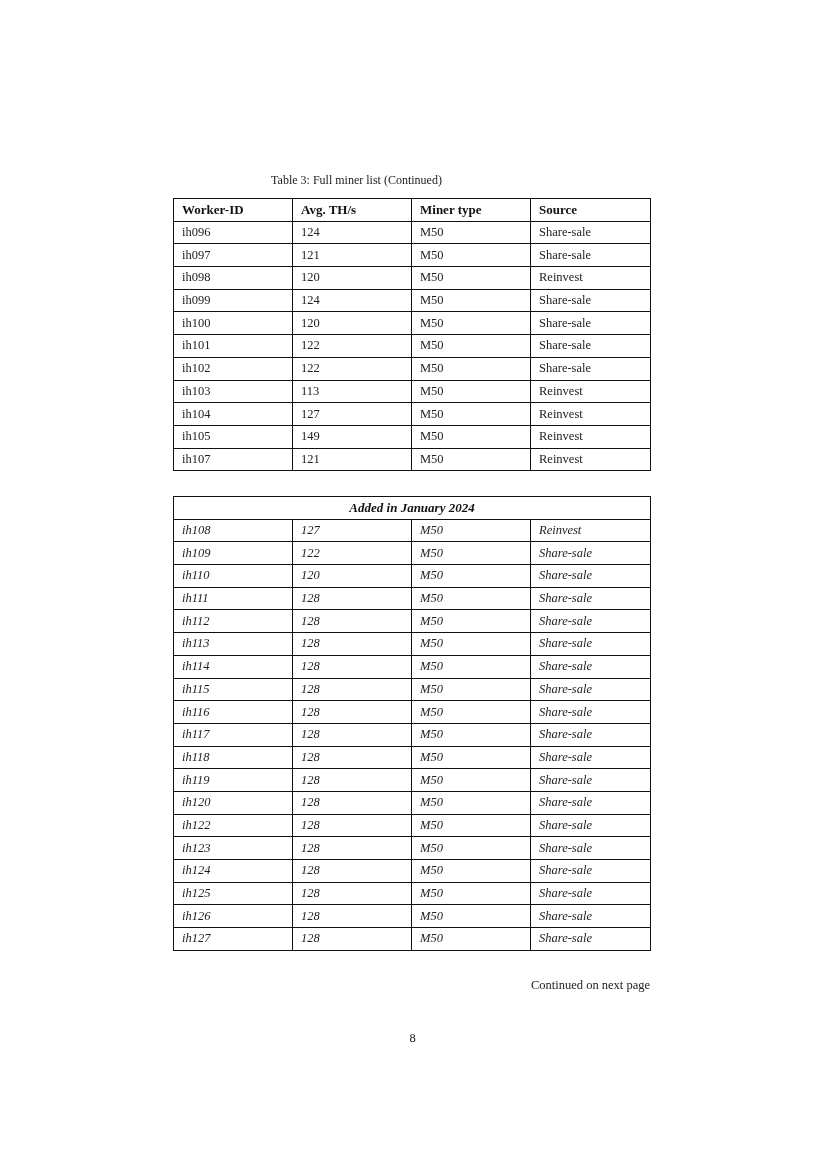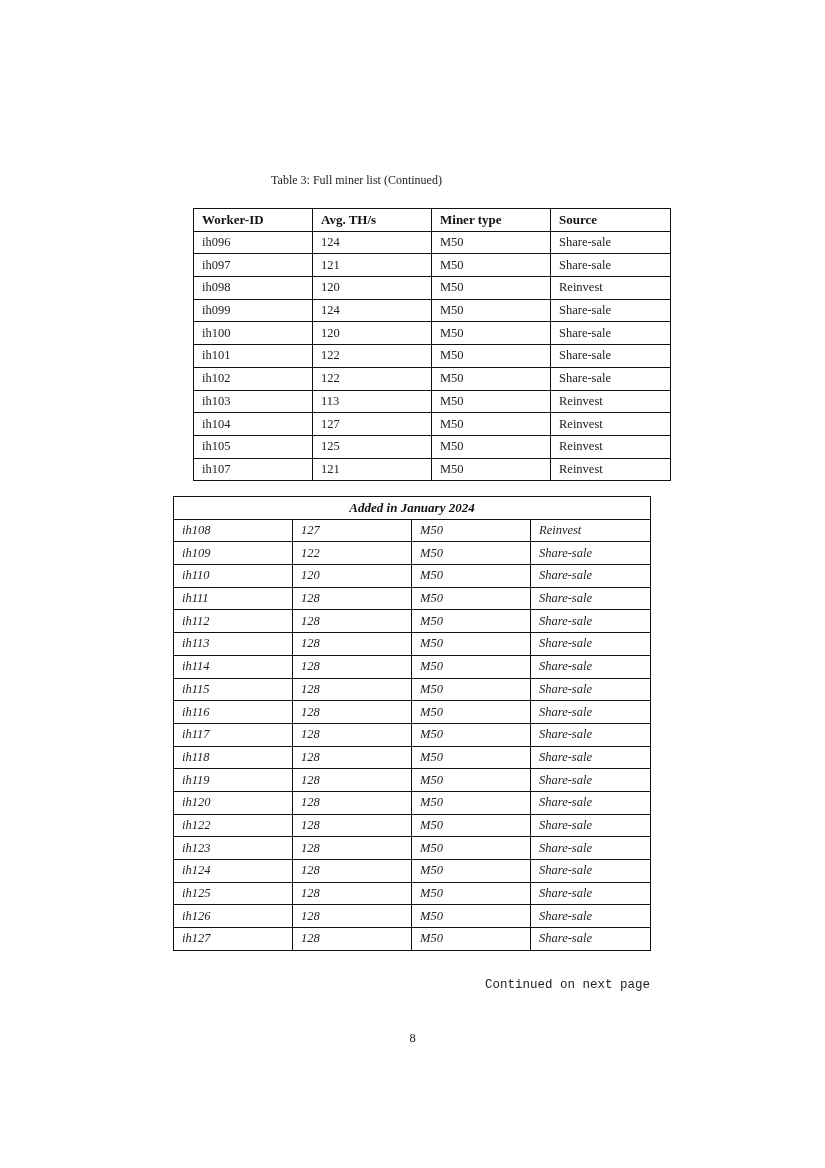--- a/index.html
+++ b/index.html
@@ -46,34 +46,34 @@
     }
     .tbl th {
       font-weight: bold;
       color: #111;
       font-size: 13px;
     }
     .tbl col.c1 { width: 119px; }
     .tbl col.c2 { width: 119px; }
     .tbl col.c3 { width: 119px; }
     .tbl col.c4 { width: 120px; }
-    #tbl-top { top: 208px; margin-left: 20px; }
+    #tbl-top { top: 198px; }
     #tbl-bottom { top: 496px; font-style: italic; }
     .tbl td.section-header {
       text-align: center;
       font-weight: bold;
       padding: 0;
       color: #111;
       font-size: 13px;
     }
     .continued {
       position: absolute;
       top: 978px;
       right: 175px;
-      font-family: Liberation Mono, monospace;
+      font-family: Liberation Serif, serif;
       font-size: 12.5px;
       color: #222;
     }
     .page-number {
       position: absolute;
       top: 1031px;
       left: 0;
       width: 825px;
       text-align: center;
       font-family: "Liberation Serif", serif;
@@ -151,21 +151,21 @@
         <td>Reinvest</td>
       </tr>
       <tr>
         <td>ih104</td>
         <td>127</td>
         <td>M50</td>
         <td>Reinvest</td>
       </tr>
       <tr>
         <td>ih105</td>
-        <td>125</td>
+        <td>149</td>
         <td>M50</td>
         <td>Reinvest</td>
       </tr>
       <tr>
         <td>ih107</td>
         <td>121</td>
         <td>M50</td>
         <td>Reinvest</td>
       </tr>
     </tbody>

